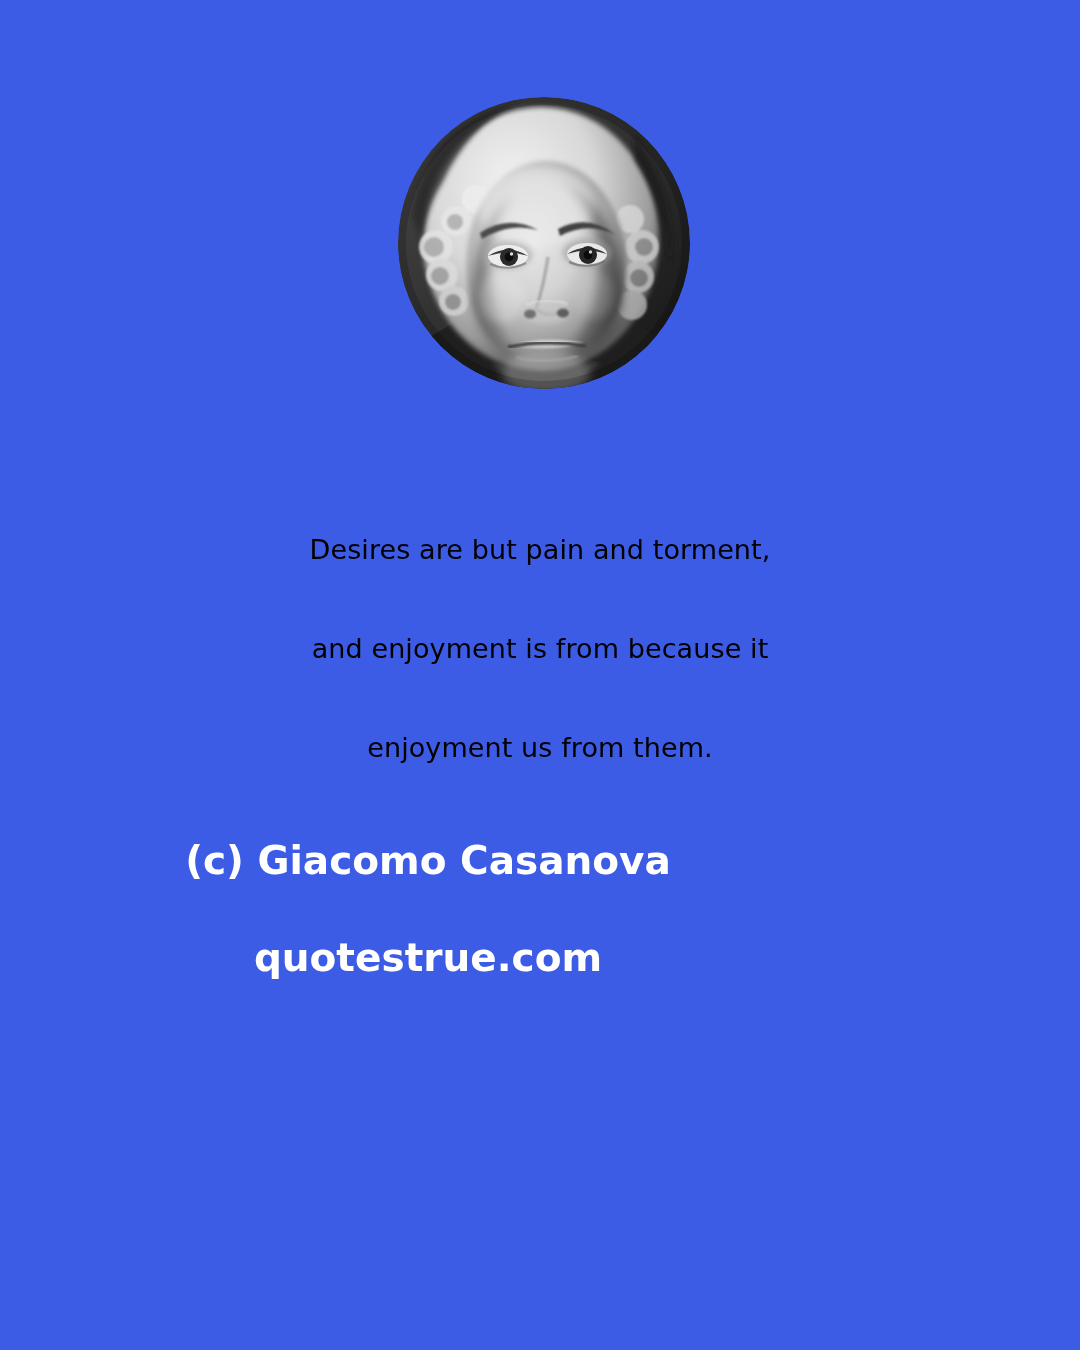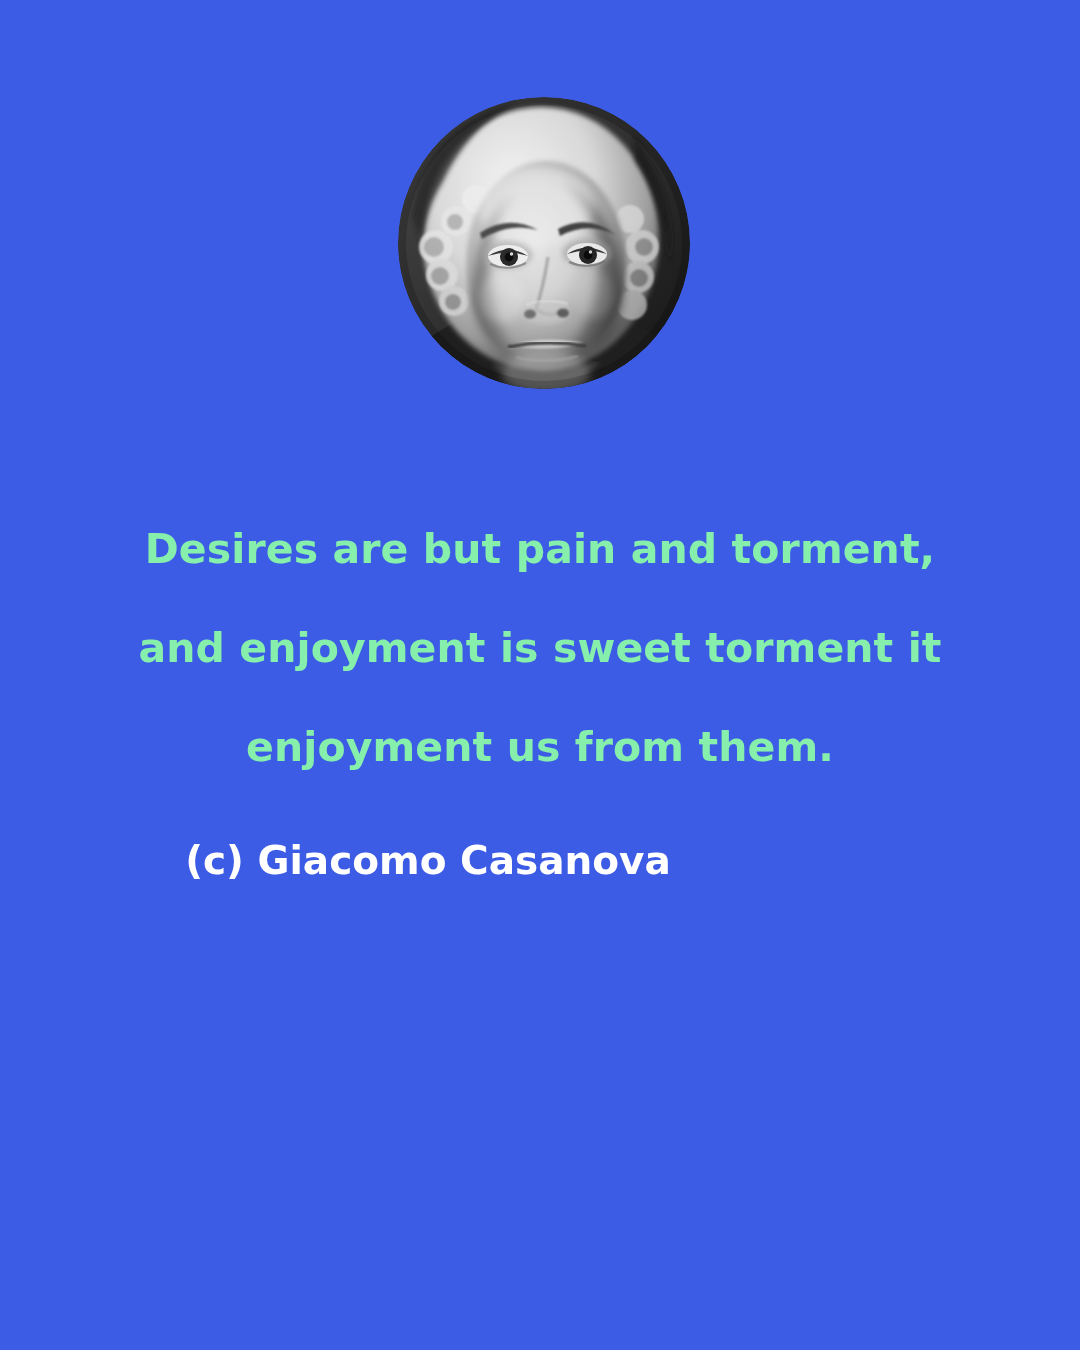--- a/index.html
+++ b/index.html
@@ -32,24 +32,24 @@
 
   
   #quote-block {
     position: absolute;
     left: 0;
     top: 500px;
     width: 1080px;
     text-align: center;
   }
   .quote-line {
-    color: #86efac;
+    color: #000000;
     font-family: "DejaVu Sans", sans-serif;
-    font-size: 41px;
-    font-weight: 700;
+    font-size: 27px;
+    font-weight: 400;
     line-height: 99px;
     letter-spacing: 0.1px;
     white-space: pre;
   }
 
   
   #attribution-block {
     position: absolute;
     left: 0;
     top: 812px;
@@ -195,21 +195,22 @@
         <ellipse cx="104" cy="200" rx="22" ry="26" fill="#f0f0f0" opacity="0.3" filter="url(#softer)"></ellipse>
         <ellipse cx="196" cy="198" rx="20" ry="24" fill="#dcdcdc" opacity="0.18" filter="url(#softer)"></ellipse>
 
         <circle cx="146" cy="146" r="146" fill="none" stroke="#000000" stroke-width="16" opacity="0.18"></circle>
       </g>
     </svg>
   </div>
 
   <div id="quote-block">
     <div class="quote-line">Desires are but pain and torment,</div>
-    <div class="quote-line">and enjoyment is sweet torment it</div>
+    <div class="quote-line">and enjoyment is from because it</div>
     <div class="quote-line">enjoyment us from them.</div>
   </div>
 
   <div id="attribution-block">
     <div class="attrib-line">(c) Giacomo Casanova</div>
+    <div class="attrib-line">quotestrue.com</div>
   </div>
 
 </div>
 
 </body></html>

